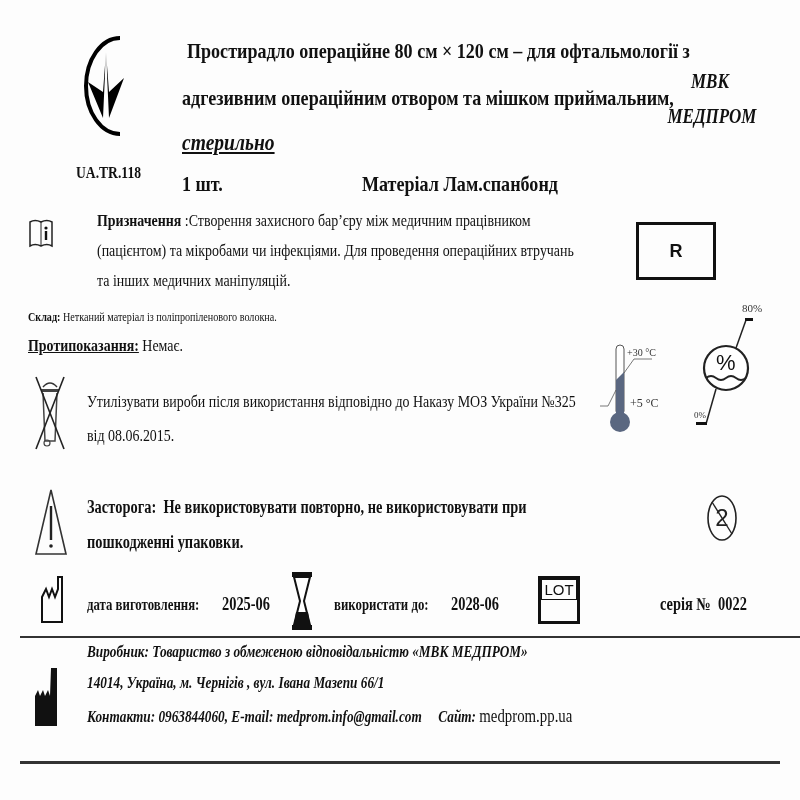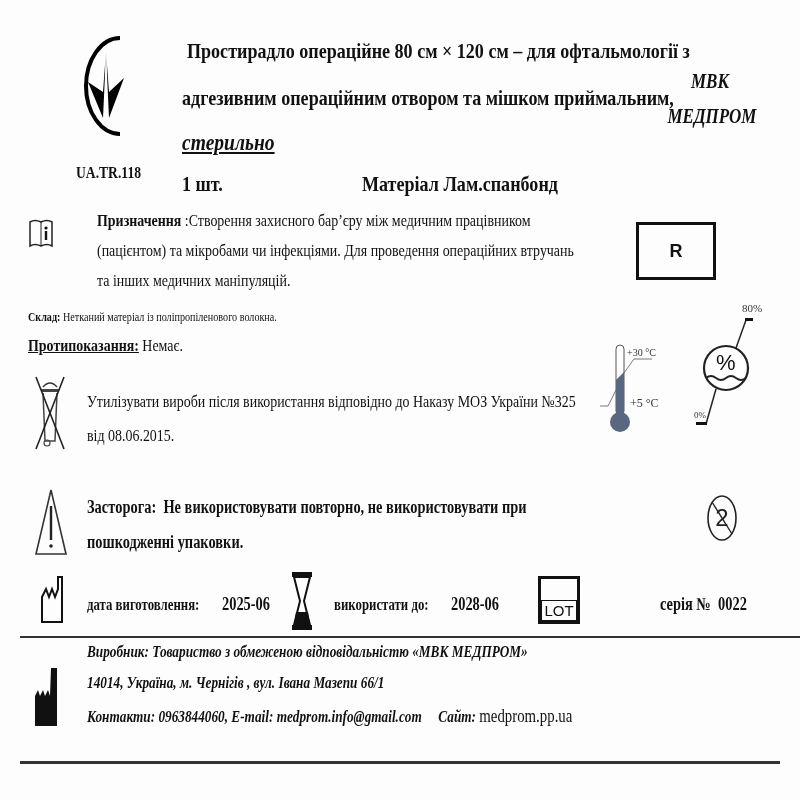--- a/index.html
+++ b/index.html
@@ -141,21 +141,21 @@
   <svg width="20" height="58" viewBox="0 0 20 58">
     <rect x="0" y="0" width="20" height="5" fill="#111"></rect>
     <rect x="0" y="53" width="20" height="5" fill="#111"></rect>
     <path d="M2 5 L18 5 L12 29 L18 53 L2 53 L8 29 Z" fill="#fff" stroke="#111" stroke-width="2"></path>
     <path d="M4 40 L16 40 L18 53 L2 53 Z" fill="#111"></path>
   </svg>
 </div>
 <div class="abs narrow b" style="left:334px;top:596px;font-size:16px;transform:scaleX(0.8);">використати до:</div>
 <div class="abs narrow b" style="left:451px;top:594px;font-size:18px;transform:scaleX(0.8);">2028-06</div>
 
-<div class="abs" style="left:538px;top:576px;width:42px;height:48px;border:3px solid #111;box-sizing:border-box;display:flex;align-items:flex-end;justify-content:center;">
+<div class="abs" style="left:538px;top:576px;width:42px;height:48px;border:3px solid #111;box-sizing:border-box;display:flex;align-items:flex-start;justify-content:center;">
   <span style="font-family:'Liberation Sans',sans-serif;font-size:15px;border:1.5px solid #111;padding:2px 2px;line-height:1;">LOT</span>
 </div>
 
 <div class="abs narrow b" style="left:660px;top:594px;font-size:18px;transform:scaleX(0.8);">
   <span>серія №</span>&nbsp;
   <span>0022</span>
 </div>
 
 <div class="hr" style="left:20px;top:636px;width:780px;height:2px;"></div>
 

